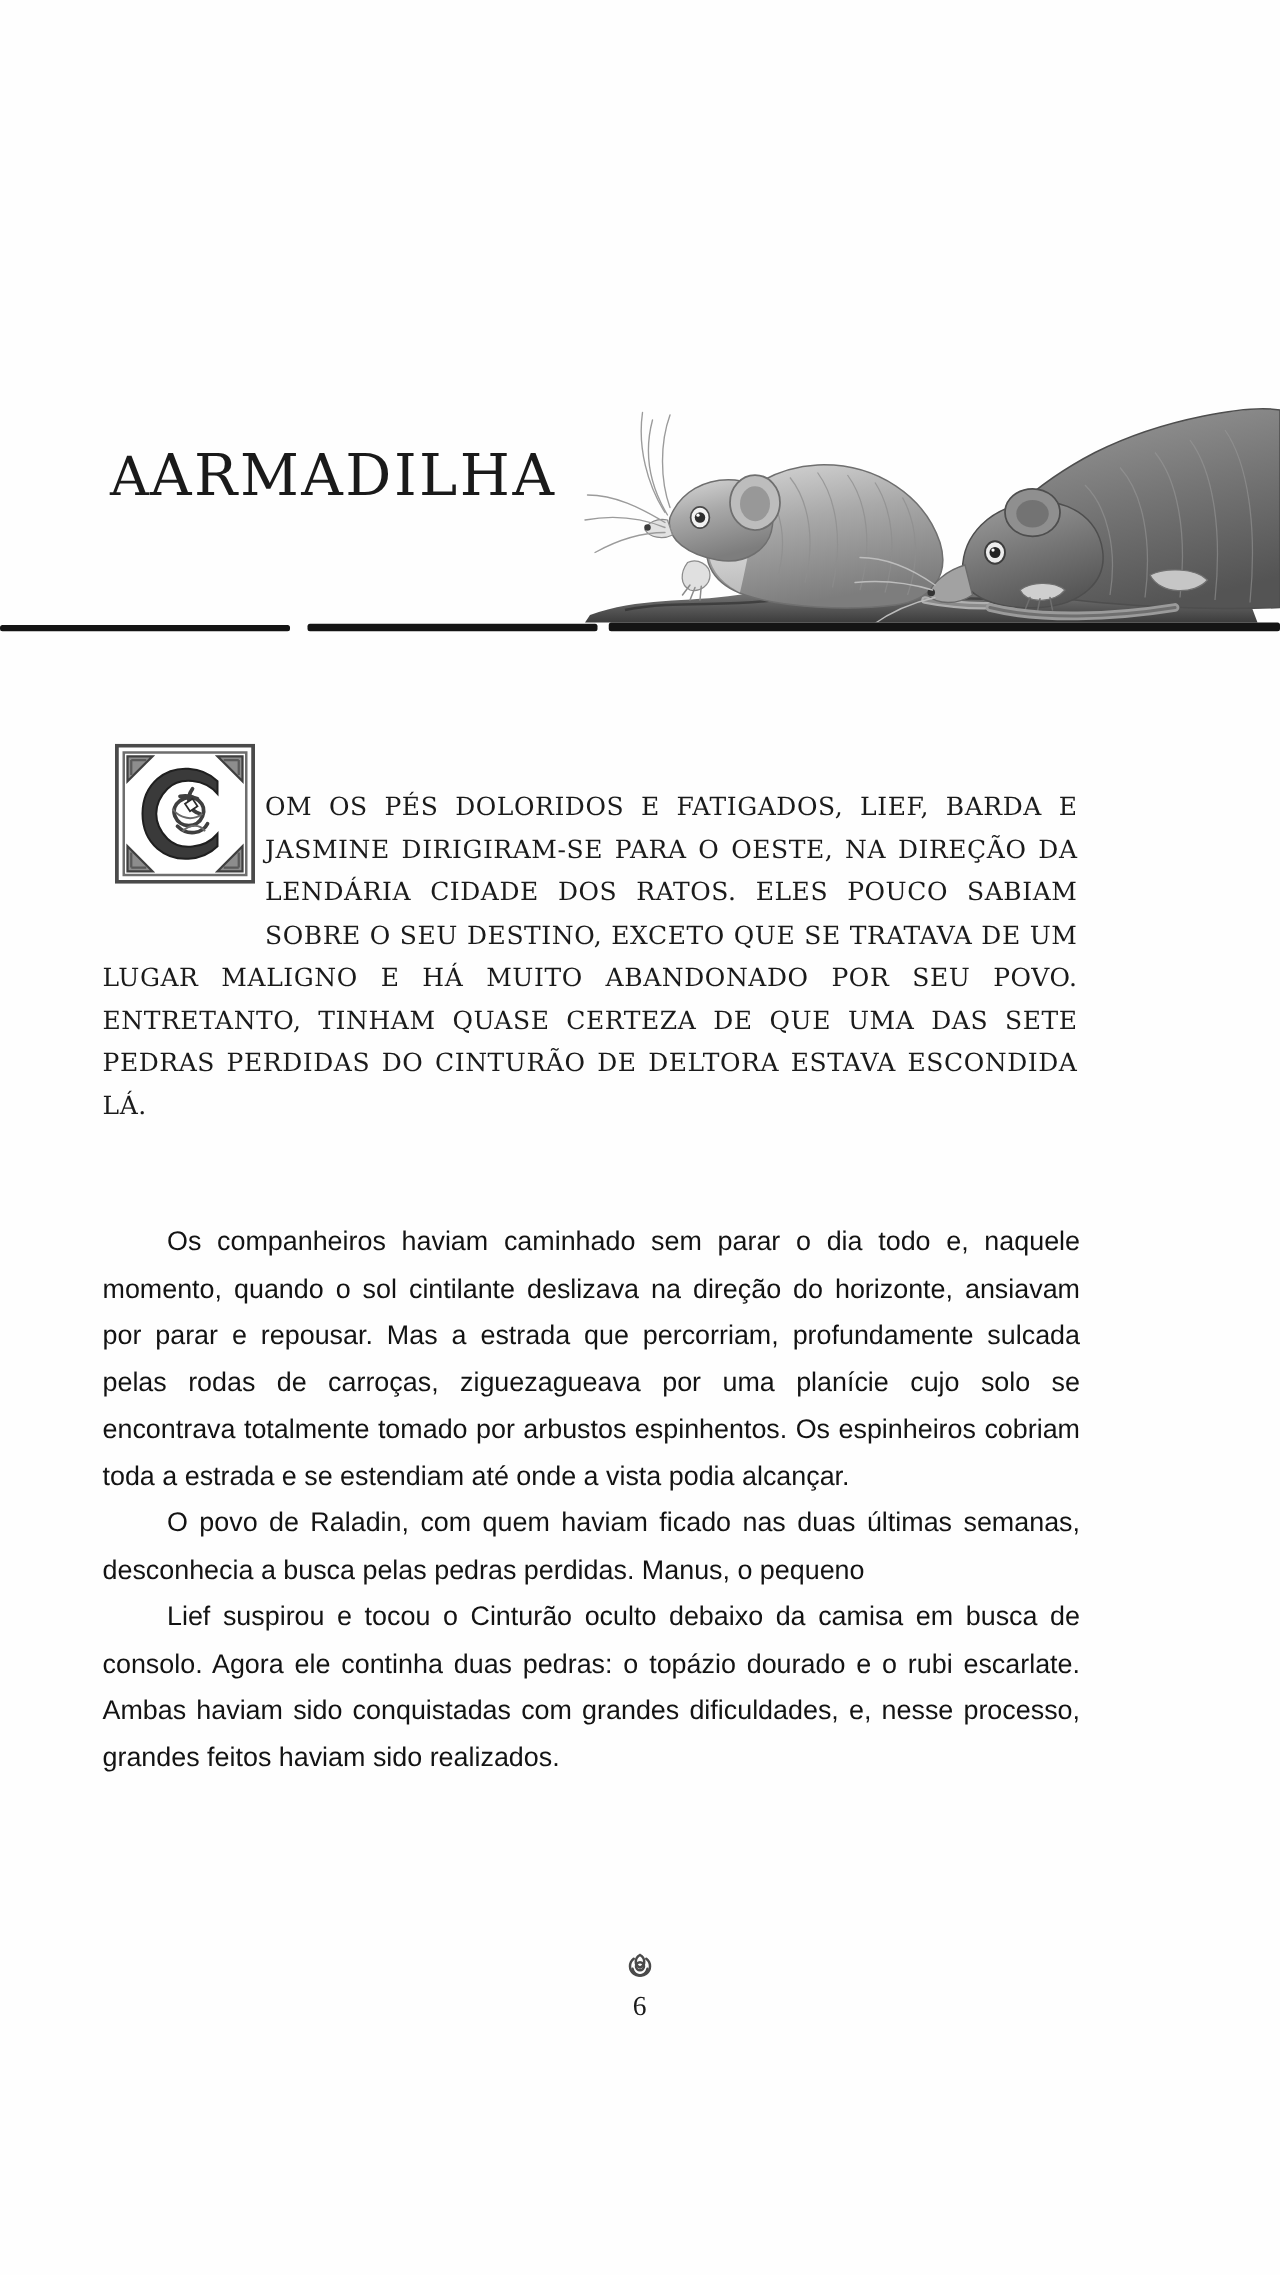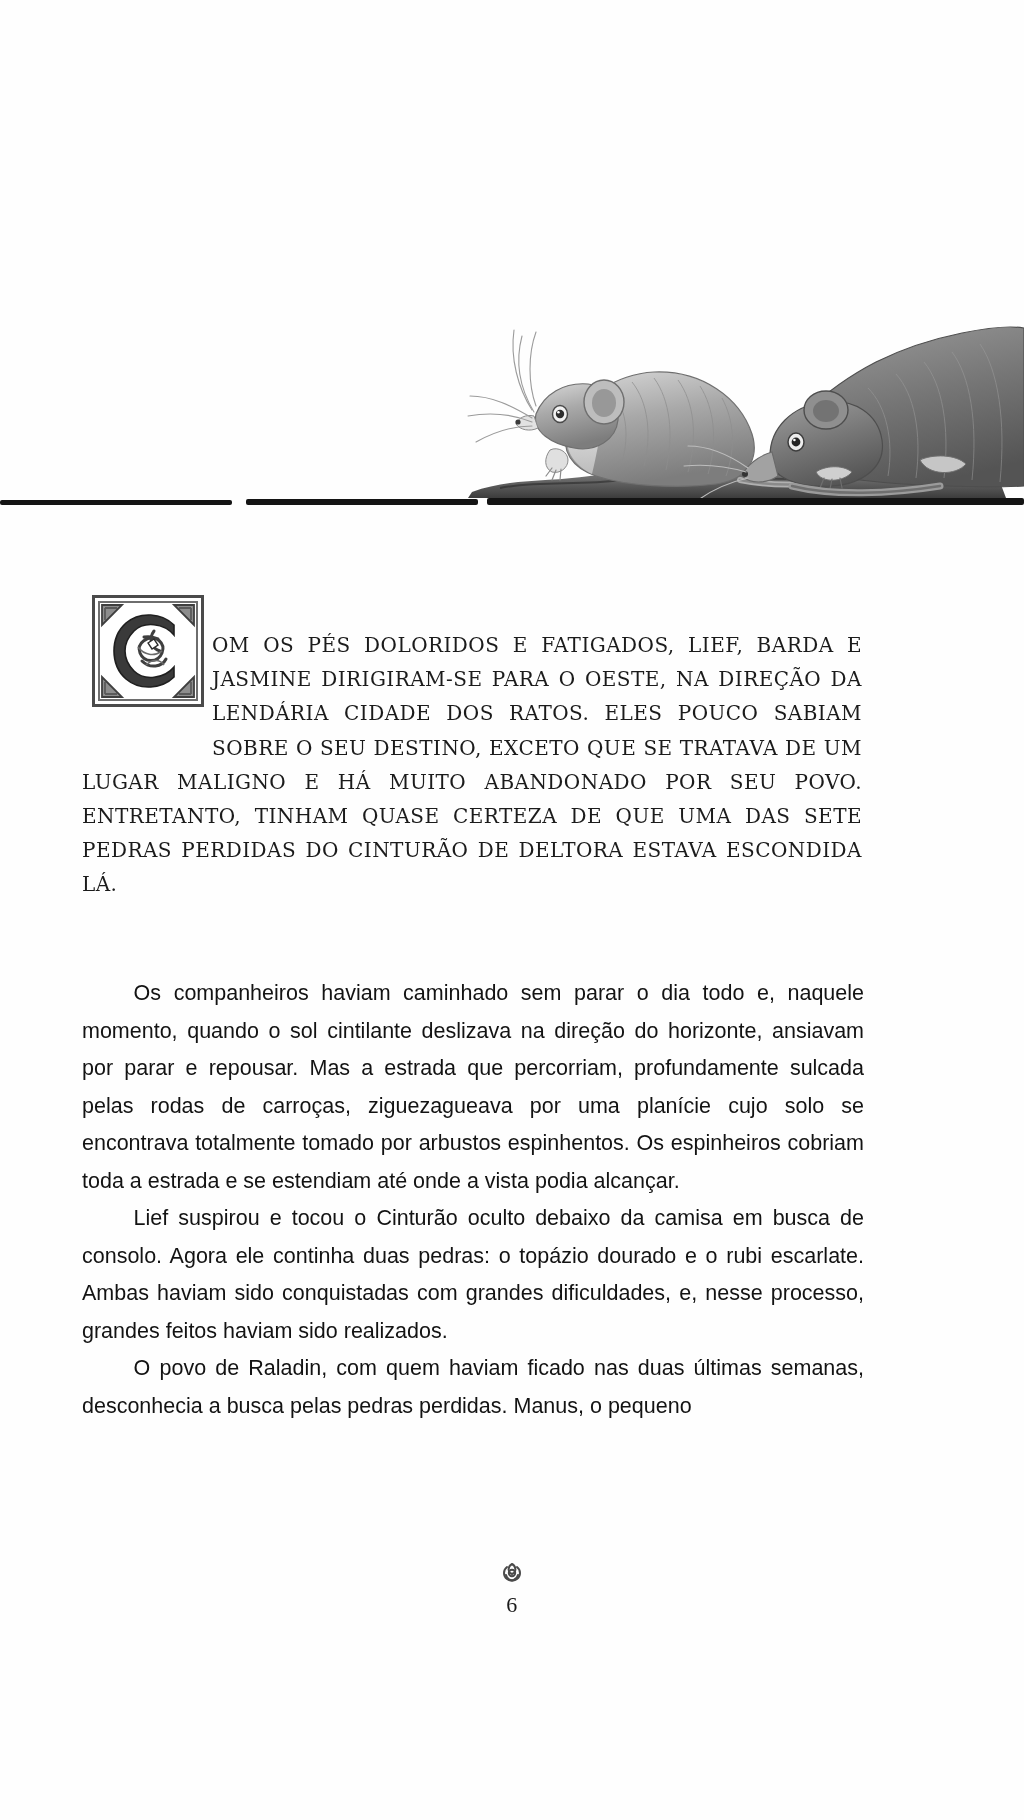--- a/index.html
+++ b/index.html
@@ -154,20 +154,23 @@
     letter-spacing: 0.5px;
   }
 </style>
 </head>
 <body>
 
 <div class="page">
 
   <div class="chapter-header">
 
+    <div class="chapter-title">
+      <span class="cap">A</span><span class="rest">Armadilha</span>
+    </div>
 
     <div class="rat-illustration">
       <svg viewBox="0 0 584 200" width="584" height="200" xmlns="http://www.w3.org/2000/svg" aria-hidden="true">
         <defs>
           <linearGradient id="furLight" x1="0" y1="0" x2="0.3" y2="1">
             <stop offset="0%" stop-color="#d8d8d8"></stop>
             <stop offset="45%" stop-color="#a9a9a9"></stop>
             <stop offset="100%" stop-color="#7d7d7d"></stop>
           </linearGradient>
           <linearGradient id="furDark" x1="0.2" y1="0" x2="0.6" y2="1">
@@ -328,22 +331,22 @@
     </svg>
   </div>
 
   <div class="opening">
     <span class="indent-lines"></span>
     <span>om os pés doloridos e fatigados, Lief, Barda e Jasmine dirigiram-se para o oeste, na direção da lendária cidade dos ratos. Eles pouco sabiam sobre o seu destino, exceto que se tratava de um lugar maligno e há muito abandonado por seu povo. Entretanto, tinham quase certeza de que uma das sete pedras perdidas do Cinturão de Deltora estava escondida lá.</span>
   </div>
 
   <div class="body-text">
     <p>Os companheiros haviam caminhado sem parar o dia todo e, naquele momento, quando o sol cintilante deslizava na direção do horizonte, ansiavam por parar e repousar. Mas a estrada que percorriam, profundamente sulcada pelas rodas de carroças, ziguezagueava por uma planície cujo solo se encontrava totalmente tomado por arbustos espinhentos. Os espinheiros cobriam toda a estrada e se estendiam até onde a vista podia alcançar.</p>
+    <p>O povo de Raladin, com quem haviam ficado nas duas últimas semanas, desconhecia a busca pelas pedras perdidas. Manus, o pequeno</p>
     <p>Lief suspirou e tocou o Cinturão oculto debaixo da camisa em busca de consolo. Agora ele continha duas pedras: o topázio dourado e o rubi escarlate. Ambas haviam sido conquistadas com grandes dificuldades, e, nesse processo, grandes feitos haviam sido realizados.</p>
-    <p>O povo de Raladin, com quem haviam ficado nas duas últimas semanas, desconhecia a busca pelas pedras perdidas. Manus, o pequeno</p>
   </div>
 
   <div class="footer">
     <svg class="knot-ornament" viewBox="0 0 26 26" xmlns="http://www.w3.org/2000/svg" aria-hidden="true">
       <g fill="none" stroke="#4a4a4a" stroke-width="2" stroke-linecap="round">
         <path d="M8 7 C4 10, 4 16, 8 19 C12 22, 18 20, 19 15"></path>
         <path d="M18 7 C22 10, 22 16, 18 19 C14 22, 8 20, 7 15"></path>
         <path d="M13 4 C9 6, 8 12, 13 14 C18 12, 17 6, 13 4"></path>
         <circle cx="13" cy="13" r="3.2"></circle>
       </g>

